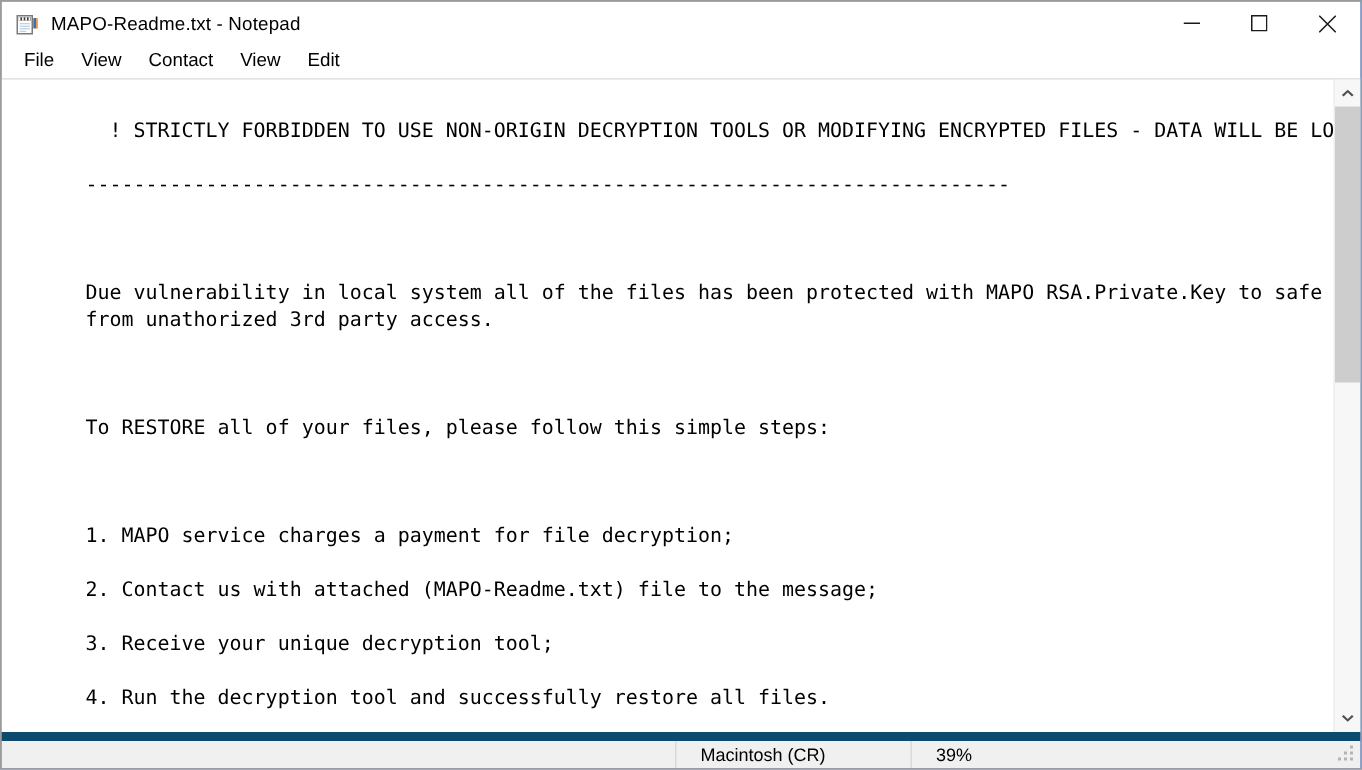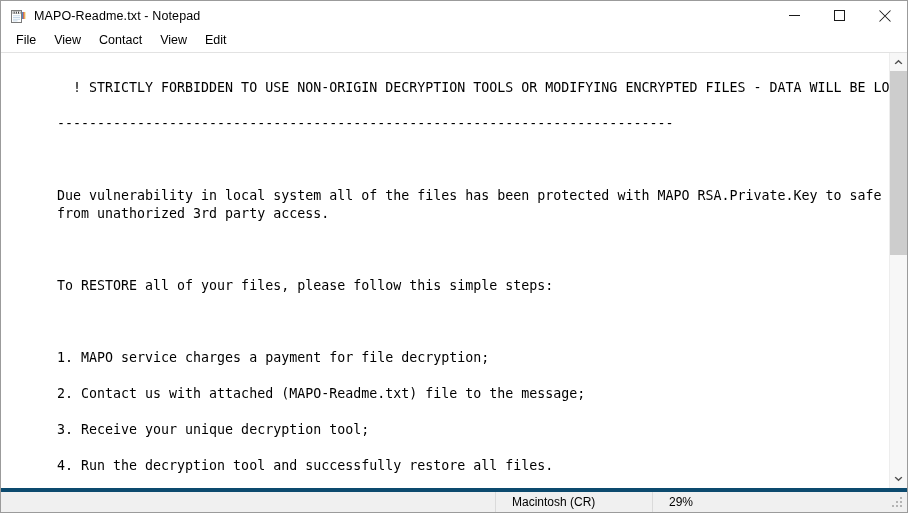--- a/index.html
+++ b/index.html
@@ -150,28 +150,27 @@
     top: 0px;
     height: 184px;
     background: #cdcdcd;
   }
 
   
   #statusbar {
     height: 24px;
     min-height: 24px;
     background: #f0f0f0;
-    border-top: 4px solid #0c4a6e;
+    border-top: 6px solid #0c4a6e;
     box-sizing: border-box;
     display: flex;
     align-items: stretch;
     position: relative;
     font-size: 12px;
     color: #000000;
-    padding-left: 45px;
   }
   #status-spacer {
     width: 450px;
     min-width: 450px;
     border-right: 1px solid #dadada;
     box-sizing: border-box;
   }
   .status-cell {
     display: flex;
     align-items: center;
@@ -298,21 +297,21 @@
         <svg width="9" height="6" viewBox="0 0 9 6">
           <path d="M0.6 1.6 L4.5 5.2 L8.4 1.6 L7.3 0.7 L4.5 3.3 L1.7 0.7 Z" fill="#505050"></path>
         </svg>
       </div>
     </div>
   </div>
 
   <div id="statusbar">
     <div id="status-spacer"></div>
     <div class="status-cell" id="status-encoding">Macintosh (CR)</div>
-    <div id="status-zoom">29%</div>
+    <div id="status-zoom">39%</div>
     <div id="resize-grip">
       <span class="grip-dot" style="left:8px;  top:0px;"></span>
       <span class="grip-dot" style="left:4px;  top:4px;"></span>
       <span class="grip-dot" style="left:8px;  top:4px;"></span>
       <span class="grip-dot" style="left:0px;  top:8px;"></span>
       <span class="grip-dot" style="left:4px;  top:8px;"></span>
       <span class="grip-dot" style="left:8px;  top:8px;"></span>
     </div>
   </div>
 

